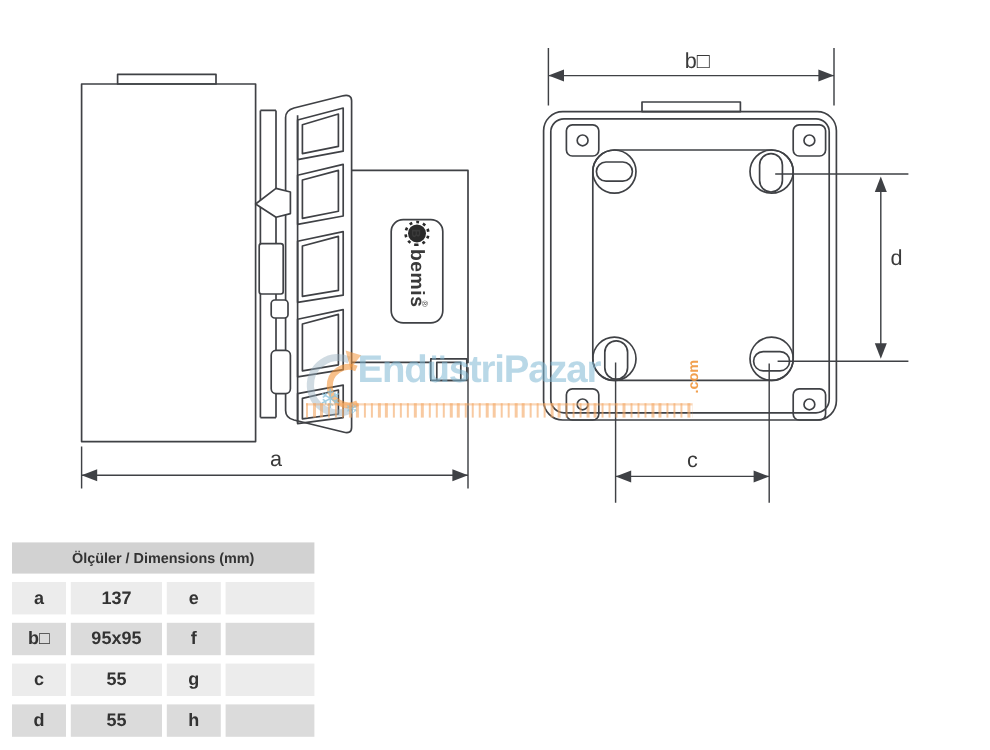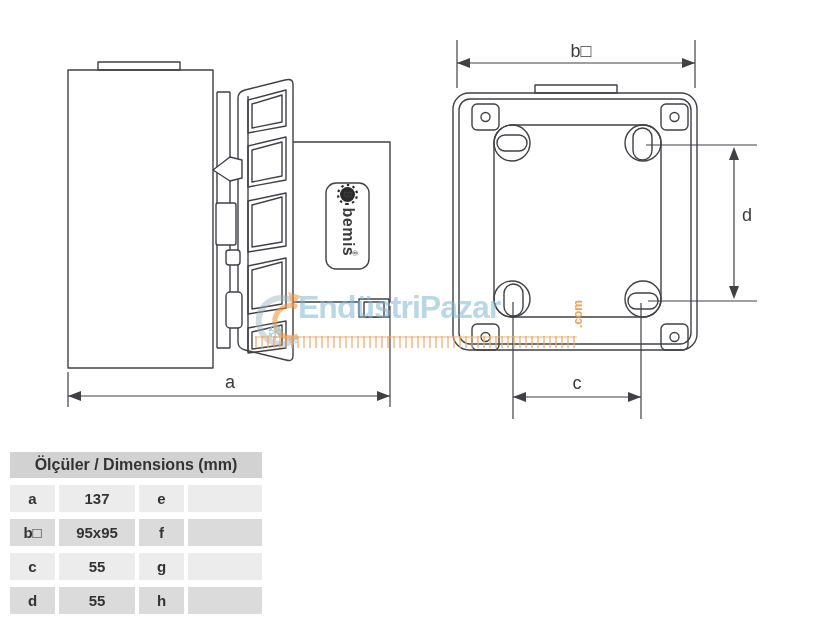--- a/index.html
+++ b/index.html
@@ -15,21 +15,21 @@
   .wm-com{position:absolute;left:556px;top:299px;width:44px;font-size:12px;font-weight:bold;
           color:rgba(240,150,60,0.9);transform:rotate(-90deg);transform-origin:center;}
   .wm-comb{position:absolute;left:255px;top:336px;width:322px;height:10px;
            border-top:2px solid rgba(243,166,98,0.45);
            background:repeating-linear-gradient(90deg,rgba(243,166,98,0.6) 0 2px,rgba(243,166,98,0) 2px 6px);}
   .wm-flake1{position:absolute;left:266px;top:320px;font-size:22px;color:rgba(140,195,220,0.8);}
   .wm-flake2{position:absolute;left:288px;top:333px;font-size:13px;color:rgba(140,195,220,0.8);}
   
   #dimtable{position:absolute;left:10px;top:452px;width:252px;z-index:2;color:#333;}
   .t-header{width:252px;height:26px;line-height:26px;text-align:center;background:#d2d2d2;
-            font-size:16px;font-weight:bold;}
+            font-size:12px;font-weight:bold;}
   .t-row{display:grid;grid-template-columns:45px 76px 45px 74px;column-gap:4px;margin-top:7px;}
   .t-row.light .t-cell{background:#ececec;}
   .t-row.dark  .t-cell{background:#dbdbdb;}
   .t-cell{height:27px;line-height:27px;text-align:center;font-size:15px;font-weight:bold;}
 </style>
 </head>
 <body>
 
 <div id="stage">
 

